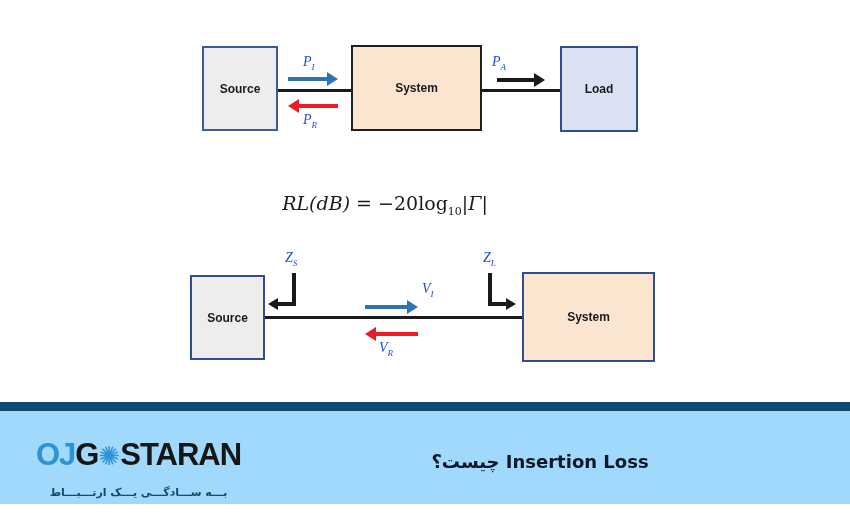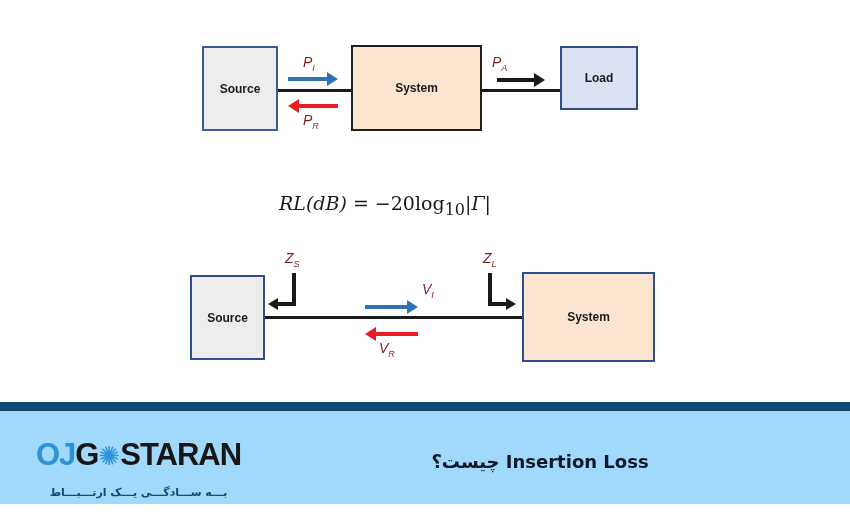--- a/index.html
+++ b/index.html
@@ -9,21 +9,21 @@
     overflow:hidden; font-family:"Liberation Sans", sans-serif;
   }
   
   .box {
     position:absolute; display:flex; align-items:center; justify-content:center;
     font-weight:bold; font-size:12px; color:#1a1a1a;
     font-family:"Liberation Sans", sans-serif;
   }
   .box-source-top  { left:202px; top:46px;  width:76px;  height:85px; background:#ededed; border:2px solid #3a5a9a; }
   .box-system-top  { left:351px; top:45px;  width:131px; height:86px; background:#fbe4d0; border:2px solid #1f1f1f; }
-  .box-load-top    { left:560px; top:46px;  width:78px;  height:64px; background:#d9e1f2; border:2px solid #2f4d8f; }
+  .box-load-top    { left:560px; top:46px;  width:78px;  height:86px; background:#d9e1f2; border:2px solid #2f4d8f; }
   .box-source-bot  { left:190px; top:275px; width:75px;  height:85px; background:#ededed; border:2px solid #2f4d8f; }
   .box-system-bot  { left:522px; top:272px; width:133px; height:90px; background:#fbe4d0; border:2px solid #2f4d8f; }
   
   .hline { position:absolute; background:#1a1a1a; height:3px; }
   .line-top-1 { left:278px; top:89px;  width:73px; }
   .line-top-2 { left:482px; top:89px;  width:78px; }
   .line-bot   { left:265px; top:316px; width:257px; }
   
   .arr { position:absolute; height:4px; background:currentColor; }
   .arr::after {
@@ -47,38 +47,38 @@
   .tri.left  { border-right:10px solid #1a1a1a; }
   .tri.right { border-left:10px solid #1a1a1a; }
   .zs-v { left:292px; top:273px; height:33px; }
   .zs-h { left:277px; top:302px; width:17px; }
   .zs-t { left:268px; top:298px; }
   .zl-v { left:488px; top:273px; height:33px; }
   .zl-h { left:490px; top:302px; width:17px; }
   .zl-t { left:506px; top:298px; }
   
   .mlabel {
-    position:absolute; font-family:Liberation Sans, sans-serif; font-style:italic;
-    font-size:14px; color:#7f1d1d; white-space:nowrap;
+    position:absolute; font-family:Liberation Serif, serif; font-style:italic;
+    font-size:14px; color:#1d4ed8; white-space:nowrap;
   }
   .mlabel sub { font-size:9px; font-style:italic; }
   .lab-pi { left:303px; top:54px; }
   .lab-pr { left:303px; top:112px; }
   .lab-pa { left:480px; top:54px;margin-left:12px; }
   .lab-zs { left:285px; top:250px; }
   .lab-zl { left:483px; top:250px; }
   .lab-vi { left:378px; top:281px;margin-left:44px; }
   .lab-vr { left:379px; top:340px; }
   
   .formula {
     position:absolute; left:255px; top:192px; width:260px; text-align:center;
     font-family:"DejaVu Serif", serif; font-size:19px; color:#1a1a1a; white-space:nowrap;
   }
   .formula .it { font-style:italic; }
-  .formula sub { font-size:16px;margin-top:8px; }
+  .formula sub { font-size:11px;margin-top:8px; }
   
   .navy-bar   { position:absolute; left:0; top:402px; width:850px; height:9px;  background:#0e4a74; }
   .light-strip{ position:absolute; left:0; top:411px; width:850px; height:5px;  background:#bde5fd; }
   .footer     { position:absolute; left:0; top:411px; width:850px; height:93px; background:#a0d9fc; }
   .logo { position:absolute; left:36px; top:28px; line-height:1; }
   .logo-line {
     font-family:"Liberation Sans", sans-serif; font-weight:bold; font-size:31px;
     letter-spacing:-1px; white-space:nowrap;
   }
   .logo-blue  { color:#2d93d8; }

